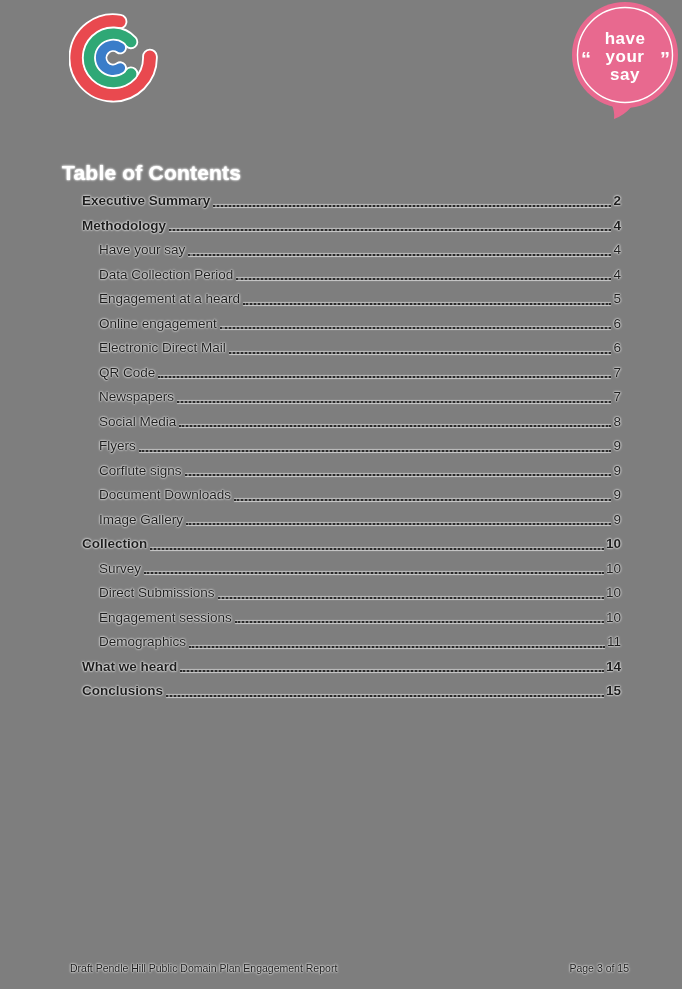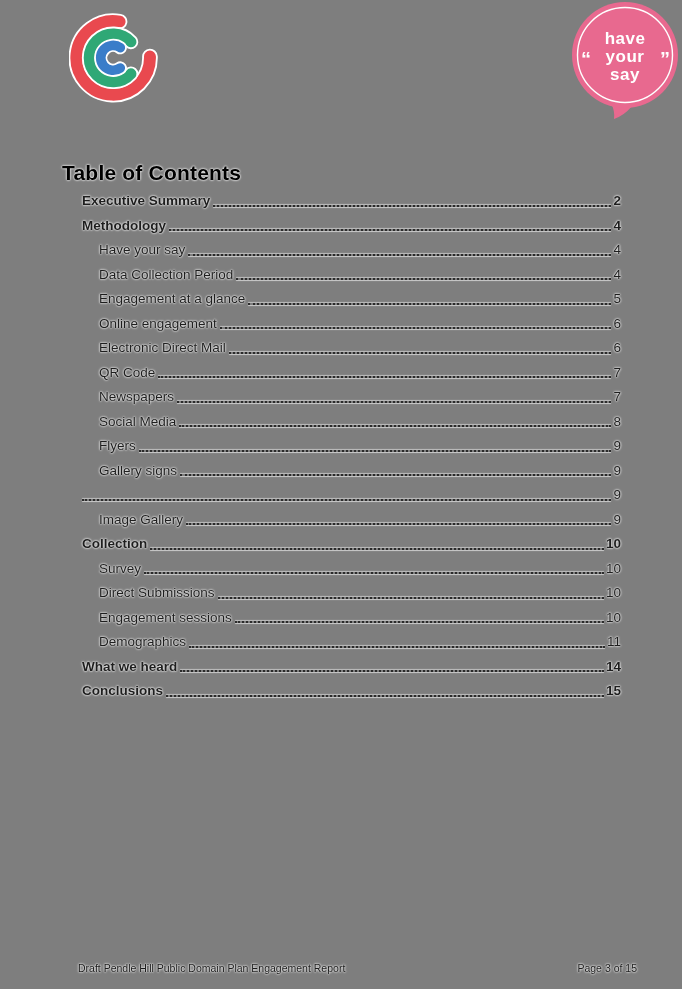--- a/index.html
+++ b/index.html
@@ -18,21 +18,21 @@
   .badge-box text {
     font-family: "Liberation Sans", sans-serif;
     font-weight: bold;
     fill: #FFFFFF;
   }
   .badge-line { font-size: 17px; letter-spacing: .5px; }
   .badge-quote { font-size: 20px; }
 
   .content { position: absolute; left: 62px; top: 159px; width: 559px; }
   .toc-title {
-    color: #000000;
+    color: #ffffff;
     font-size: 21px;
     font-weight: bold;
     letter-spacing: .2px;
     line-height: 28px;
     margin-bottom: 2px;
   }
   .toc-row {
     display: flex;
     align-items: baseline;
     height: 24.5px;
@@ -48,21 +48,21 @@
     min-width: 20px;
     border-bottom: 2px dotted #2A2A2A;
     align-self: flex-end;
     margin: 0 2px 7px 3px;
     box-shadow: 0 1px 1px rgba(255,255,255,.6), 0 -1px 1px rgba(255,255,255,.5);
   }
   .toc-page { white-space: nowrap; }
 
   .footer {
     position: absolute;
-    left: 78px;
+    left: 70px;
     top: 962px;
     width: 559px;
     display: flex;
     justify-content: space-between;
     font-size: 10.5px;
     color: #1A1A1A;
   }
 </style>
 </head>
 <body>
@@ -108,21 +108,21 @@
         <span class="toc-label halo">Have your say</span>
         <span class="leader"></span>
         <span class="toc-page halo">4</span>
       </div>
       <div class="toc-row level-2">
         <span class="toc-label halo">Data Collection Period</span>
         <span class="leader"></span>
         <span class="toc-page halo">4</span>
       </div>
       <div class="toc-row level-2">
-        <span class="toc-label halo">Engagement at a glance</span>
+        <span class="toc-label halo">Engagement at a heard</span>
         <span class="leader"></span>
         <span class="toc-page halo">5</span>
       </div>
       <div class="toc-row level-2">
         <span class="toc-label halo">Online engagement</span>
         <span class="leader"></span>
         <span class="toc-page halo">6</span>
       </div>
       <div class="toc-row level-2">
         <span class="toc-label halo">Electronic Direct Mail</span>
@@ -143,25 +143,26 @@
         <span class="toc-label halo">Social Media</span>
         <span class="leader"></span>
         <span class="toc-page halo">8</span>
       </div>
       <div class="toc-row level-2">
         <span class="toc-label halo">Flyers</span>
         <span class="leader"></span>
         <span class="toc-page halo">9</span>
       </div>
       <div class="toc-row level-2">
-        <span class="toc-label halo">Gallery signs</span>
-        <span class="leader"></span>
-        <span class="toc-page halo">9</span>
-      </div>
-      <div class="toc-row level-2">
+        <span class="toc-label halo">Corflute signs</span>
+        <span class="leader"></span>
+        <span class="toc-page halo">9</span>
+      </div>
+      <div class="toc-row level-2">
+        <span class="toc-label halo">Document Downloads</span>
         <span class="leader"></span>
         <span class="toc-page halo">9</span>
       </div>
       <div class="toc-row level-2">
         <span class="toc-label halo">Image Gallery</span>
         <span class="leader"></span>
         <span class="toc-page halo">9</span>
       </div>
       <div class="toc-row level-1">
         <span class="toc-label halo">Collection</span>

